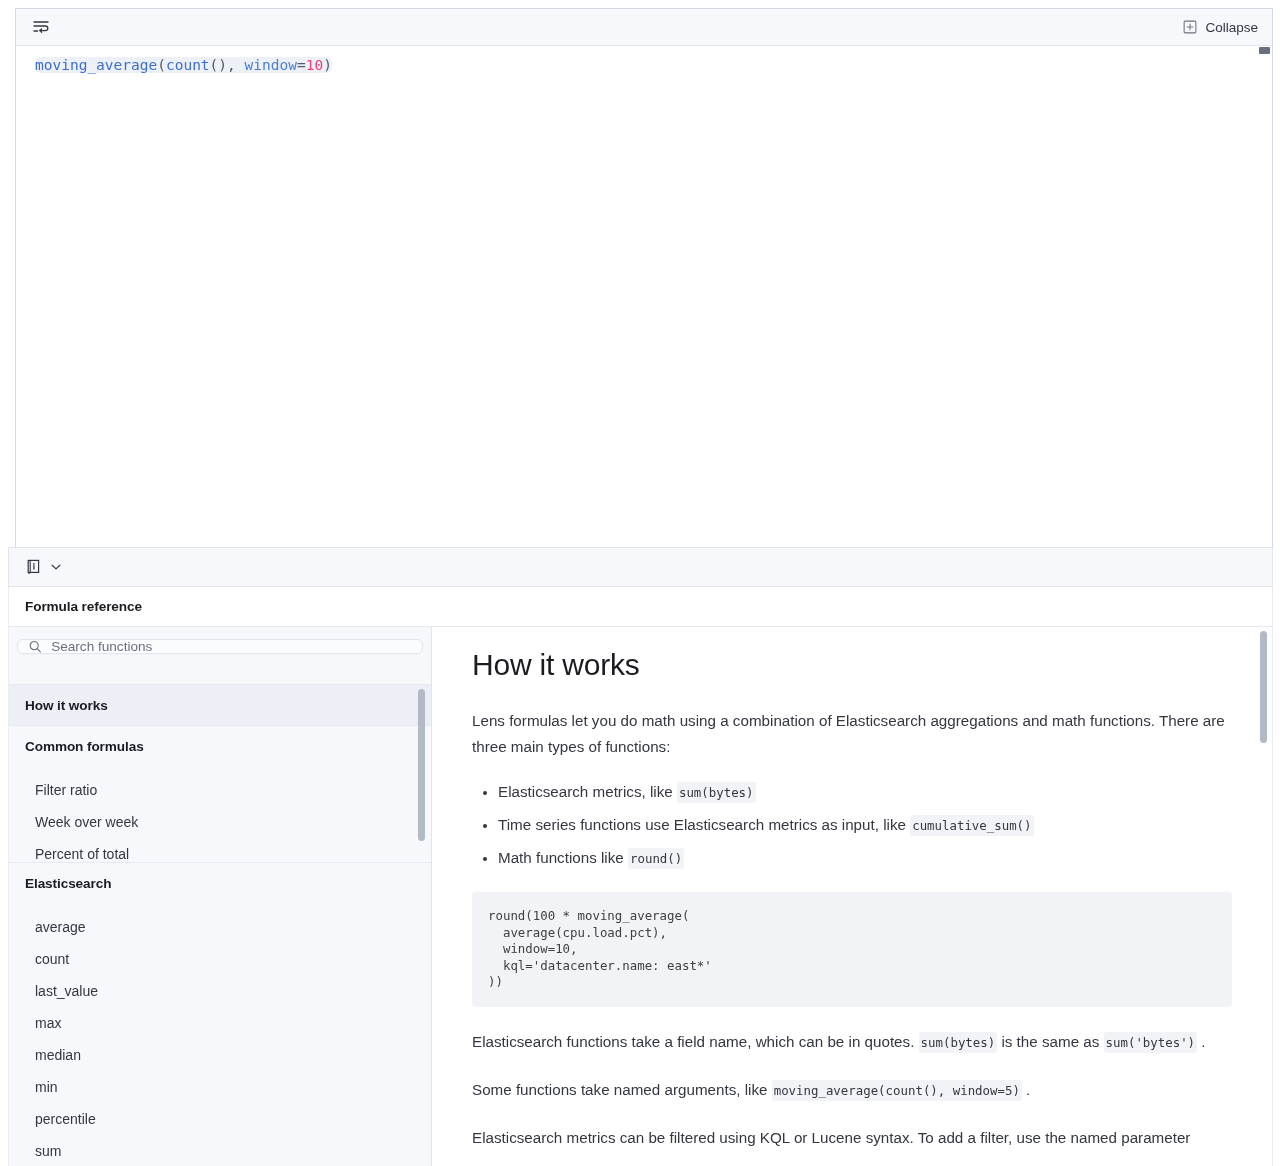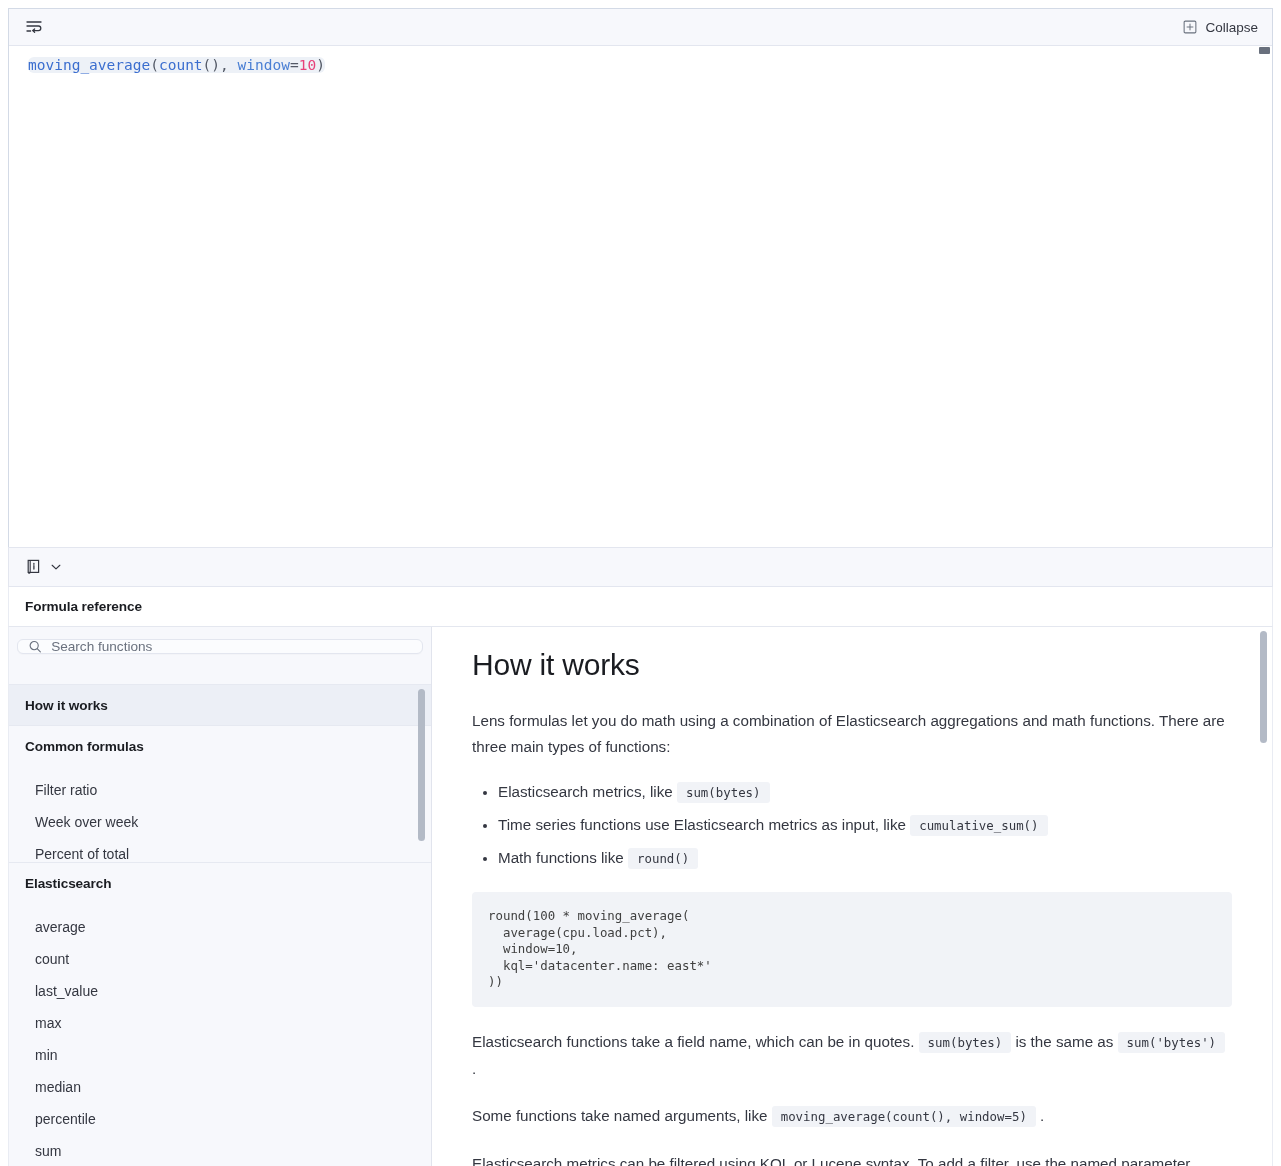--- a/index.html
+++ b/index.html
@@ -29,20 +29,21 @@
     background: #ffffff;
     padding: 8px 8px 0 8px;
   }
   .editor-box {
     position: relative;
     height: 100%;
     border: 1px solid #d3dae6;
     border-bottom: none;
     background: #ffffff;
     overflow: hidden;
+    margin-left: 7px;
   }
   .editor-toolbar {
     height: 37px;
     background: #f7f8fc;
     border-bottom: 1px solid #e3e6ef;
     display: flex;
     align-items: center;
     justify-content: space-between;
     padding: 0 10px 0 12px;
   }
@@ -280,21 +281,21 @@
     line-height: 22px;
     color: #343741;
     margin-bottom: 10px;
   }
   .docs-ul li::marker { color: #343741; font-size: 13px; }
   code.inline {
     font-family: "DejaVu Sans Mono", monospace;
     font-size: 12.4px;
     background: #f1f3f7;
     color: #343741;
-    padding: 3px 9px;
+    padding: 3px 2px;
     border-radius: 3px;
     white-space: nowrap;
   }
   pre.block {
     font-family: "DejaVu Sans Mono", monospace;
     font-size: 12.4px;
     line-height: 16.5px;
     background: #f1f3f7;
     color: #404040;
     padding: 16px 16px;
@@ -405,24 +406,24 @@
           <div class="nav-item">
             <span>count</span>
           </div>
           <div class="nav-item">
             <span>last_value</span>
           </div>
           <div class="nav-item">
             <span>max</span>
           </div>
           <div class="nav-item">
+            <span>median</span>
+          </div>
+          <div class="nav-item">
             <span>min</span>
-          </div>
-          <div class="nav-item">
-            <span>median</span>
           </div>
           <div class="nav-item">
             <span>percentile</span>
           </div>
           <div class="nav-item">
             <span>sum</span>
           </div>
         </div>
 
         <div class="sidebar-scroll"></div>

